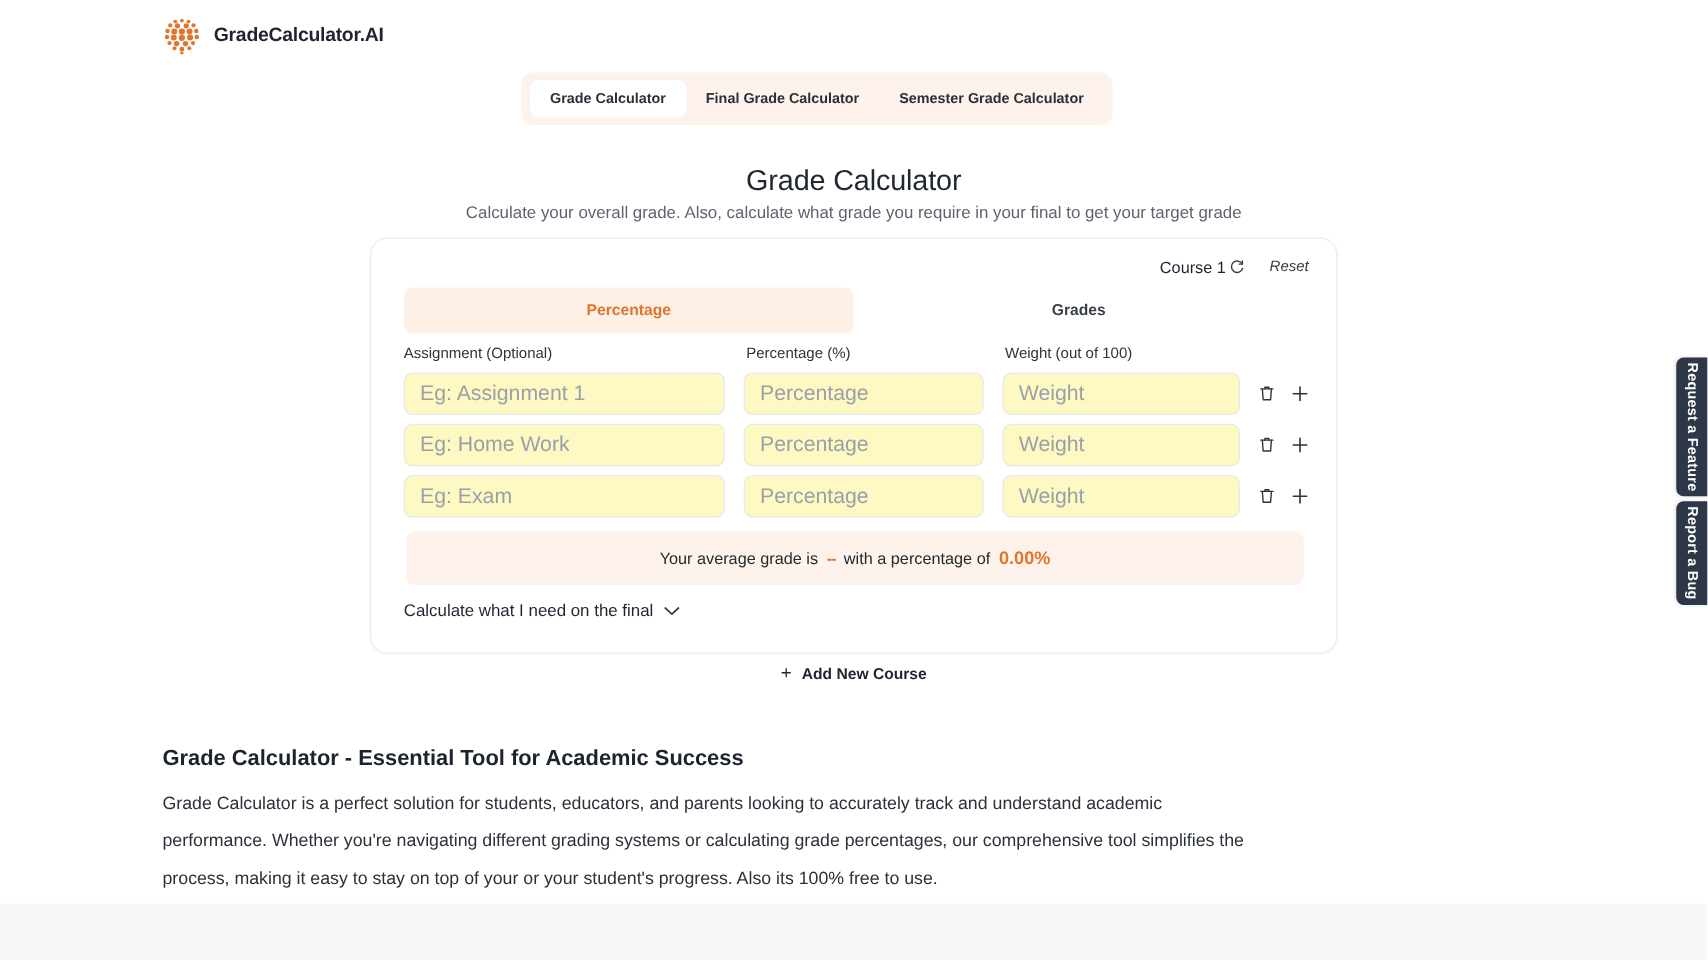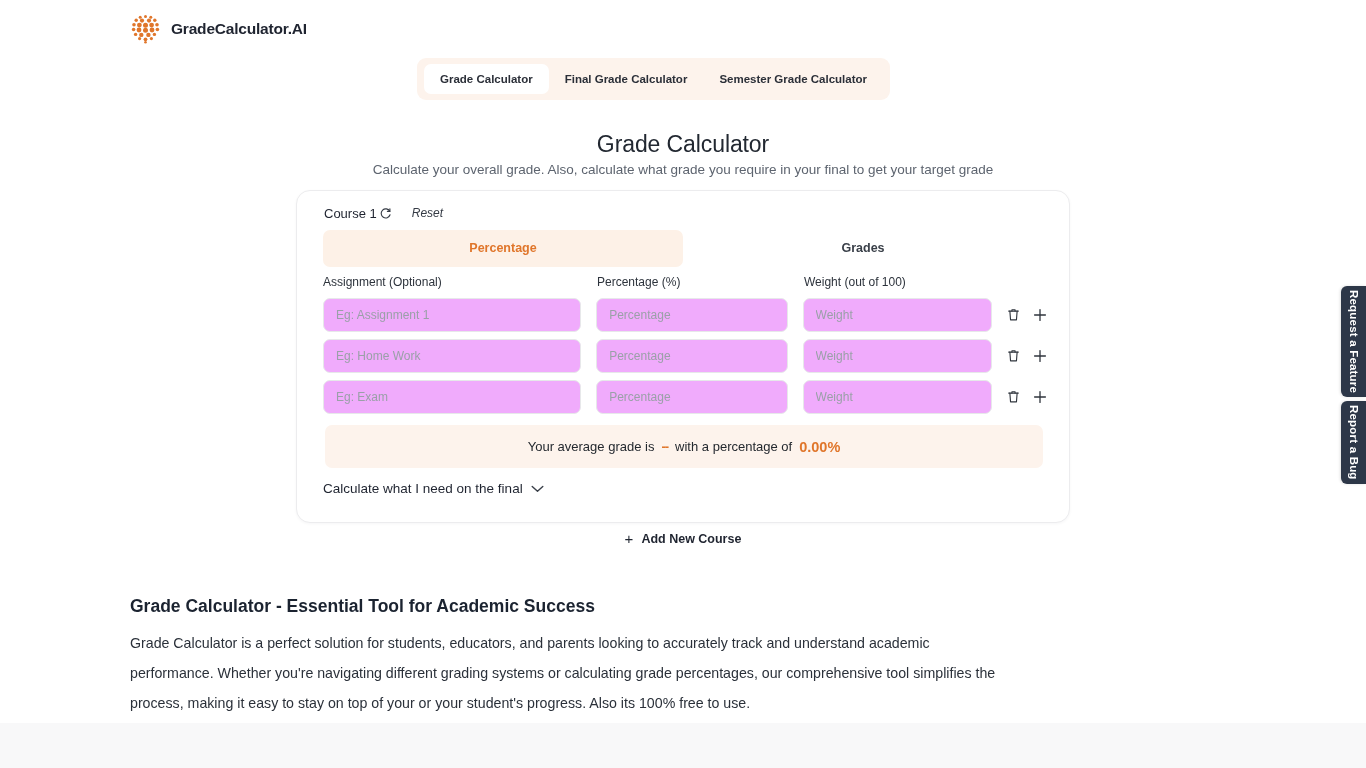--- a/index.html
+++ b/index.html
@@ -68,21 +68,21 @@
   .card {
     position: absolute; left: 296px; top: 190px;
     width: 774px; height: 333px;
     background: #ffffff;
     border: 1px solid #ececee;
     border-radius: 14px;
     box-shadow: 0 1px 3px rgba(16,24,40,0.04);
   }
   .card-head {
     position: absolute; left: 27px; top: 13px; right: 20px;
-    display: flex; align-items: center; justify-content: flex-start;
+    display: flex; align-items: center; justify-content: flex-end;
   }
   .course-name { font-size: 13px; color: #1f2430; font-weight: normal; }
   .reset-btn {
     display: flex; align-items: center; gap: 20px;
     font-size: 12px; color: #353b45; cursor: pointer;
     background: none; border: none; padding: 2px 2px;
     font-family: "Liberation Sans", sans-serif;
     font-style: italic;
   }
   .reset-btn svg { display: block; }
@@ -106,21 +106,21 @@
   }
   .ch-1 { width: 274px; }
   .ch-2 { width: 207px; }
   .ch-3 { width: 200px; }
 
   
   .rows { position: absolute; left: 323px; top: 298px; width: 726px; }
   .row { display: flex; align-items: center; margin-bottom: 7px; }
   .inp {
     height: 34px; border: 1px solid #e7e8ea; border-radius: 7px;
-    background: #f0abfc; font-size: 12px; color: #1f2430;
+    background: #fef9c3; font-size: 17px; color: #1f2430;
     padding: 0 12px; outline: none;
     font-family: "Liberation Sans", sans-serif;
   }
   .inp::placeholder { color: #9aa0a8; }
   .inp-assign { width: 259px; margin-right: 15px; }
   .inp-pct    { width: 192px; margin-right: 15px; }
   .inp-wt     { width: 190px; margin-right: 12px; }
   .row-actions { display: flex; align-items: center; gap: 9px; }
   .icon-btn {
     width: 18px; height: 18px; display: flex; align-items: center; justify-content: center;

